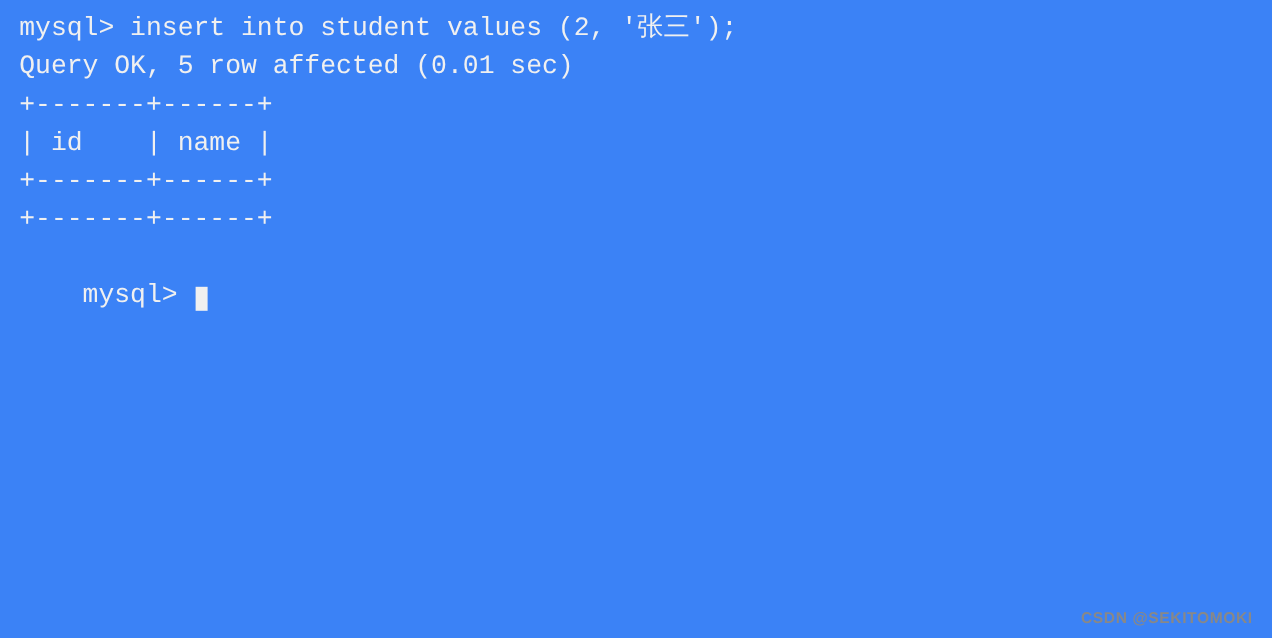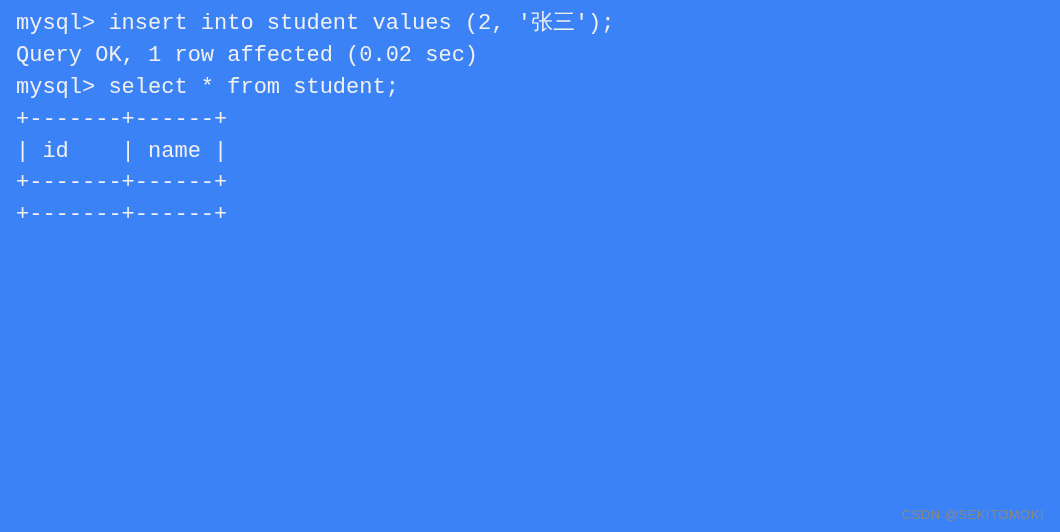--- a/index.html
+++ b/index.html
@@ -33,39 +33,42 @@
     }
 
     .watermark {
       position: absolute;
       bottom: 10px;
       right: 16px;
       font-size: 13px;
       color: #888888;
       font-family: Arial, sans-serif;
       letter-spacing: 0.5px;
+      font-weight: bold;
     }
 
     .cursor {
       display: inline-block;
       width: 10px;
       height: 20px;
       background-color: #f0f0f0;
       vertical-align: text-bottom;
       margin-left: 2px;
     }
   </style>
 </head>
 <body>
 
 <div class="terminal">
   <span class="line">mysql&gt; insert into student values (2, '张三');</span>
-  <span class="line">Query OK, 1 row affected (0.02 sec)</span>
+  <span class="line">Query OK, 5 row affected (0.01 sec)</span>
   <span class="line"></span>
-  <span class="line">mysql&gt; select * from student;</span>
   <span class="line">+-------+------+</span>
   <span class="line">| id    | name |</span>
   <span class="line">+-------+------+</span>
   <span class="line">+-------+------+</span>
   <span class="line"></span>
+  <span class="line">
+    <span>mysql&gt; </span><span class="cursor"></span>
+  </span>
 </div>
 
 <div class="watermark">CSDN @SEKITOMOKI</div>
 
 </body></html>

